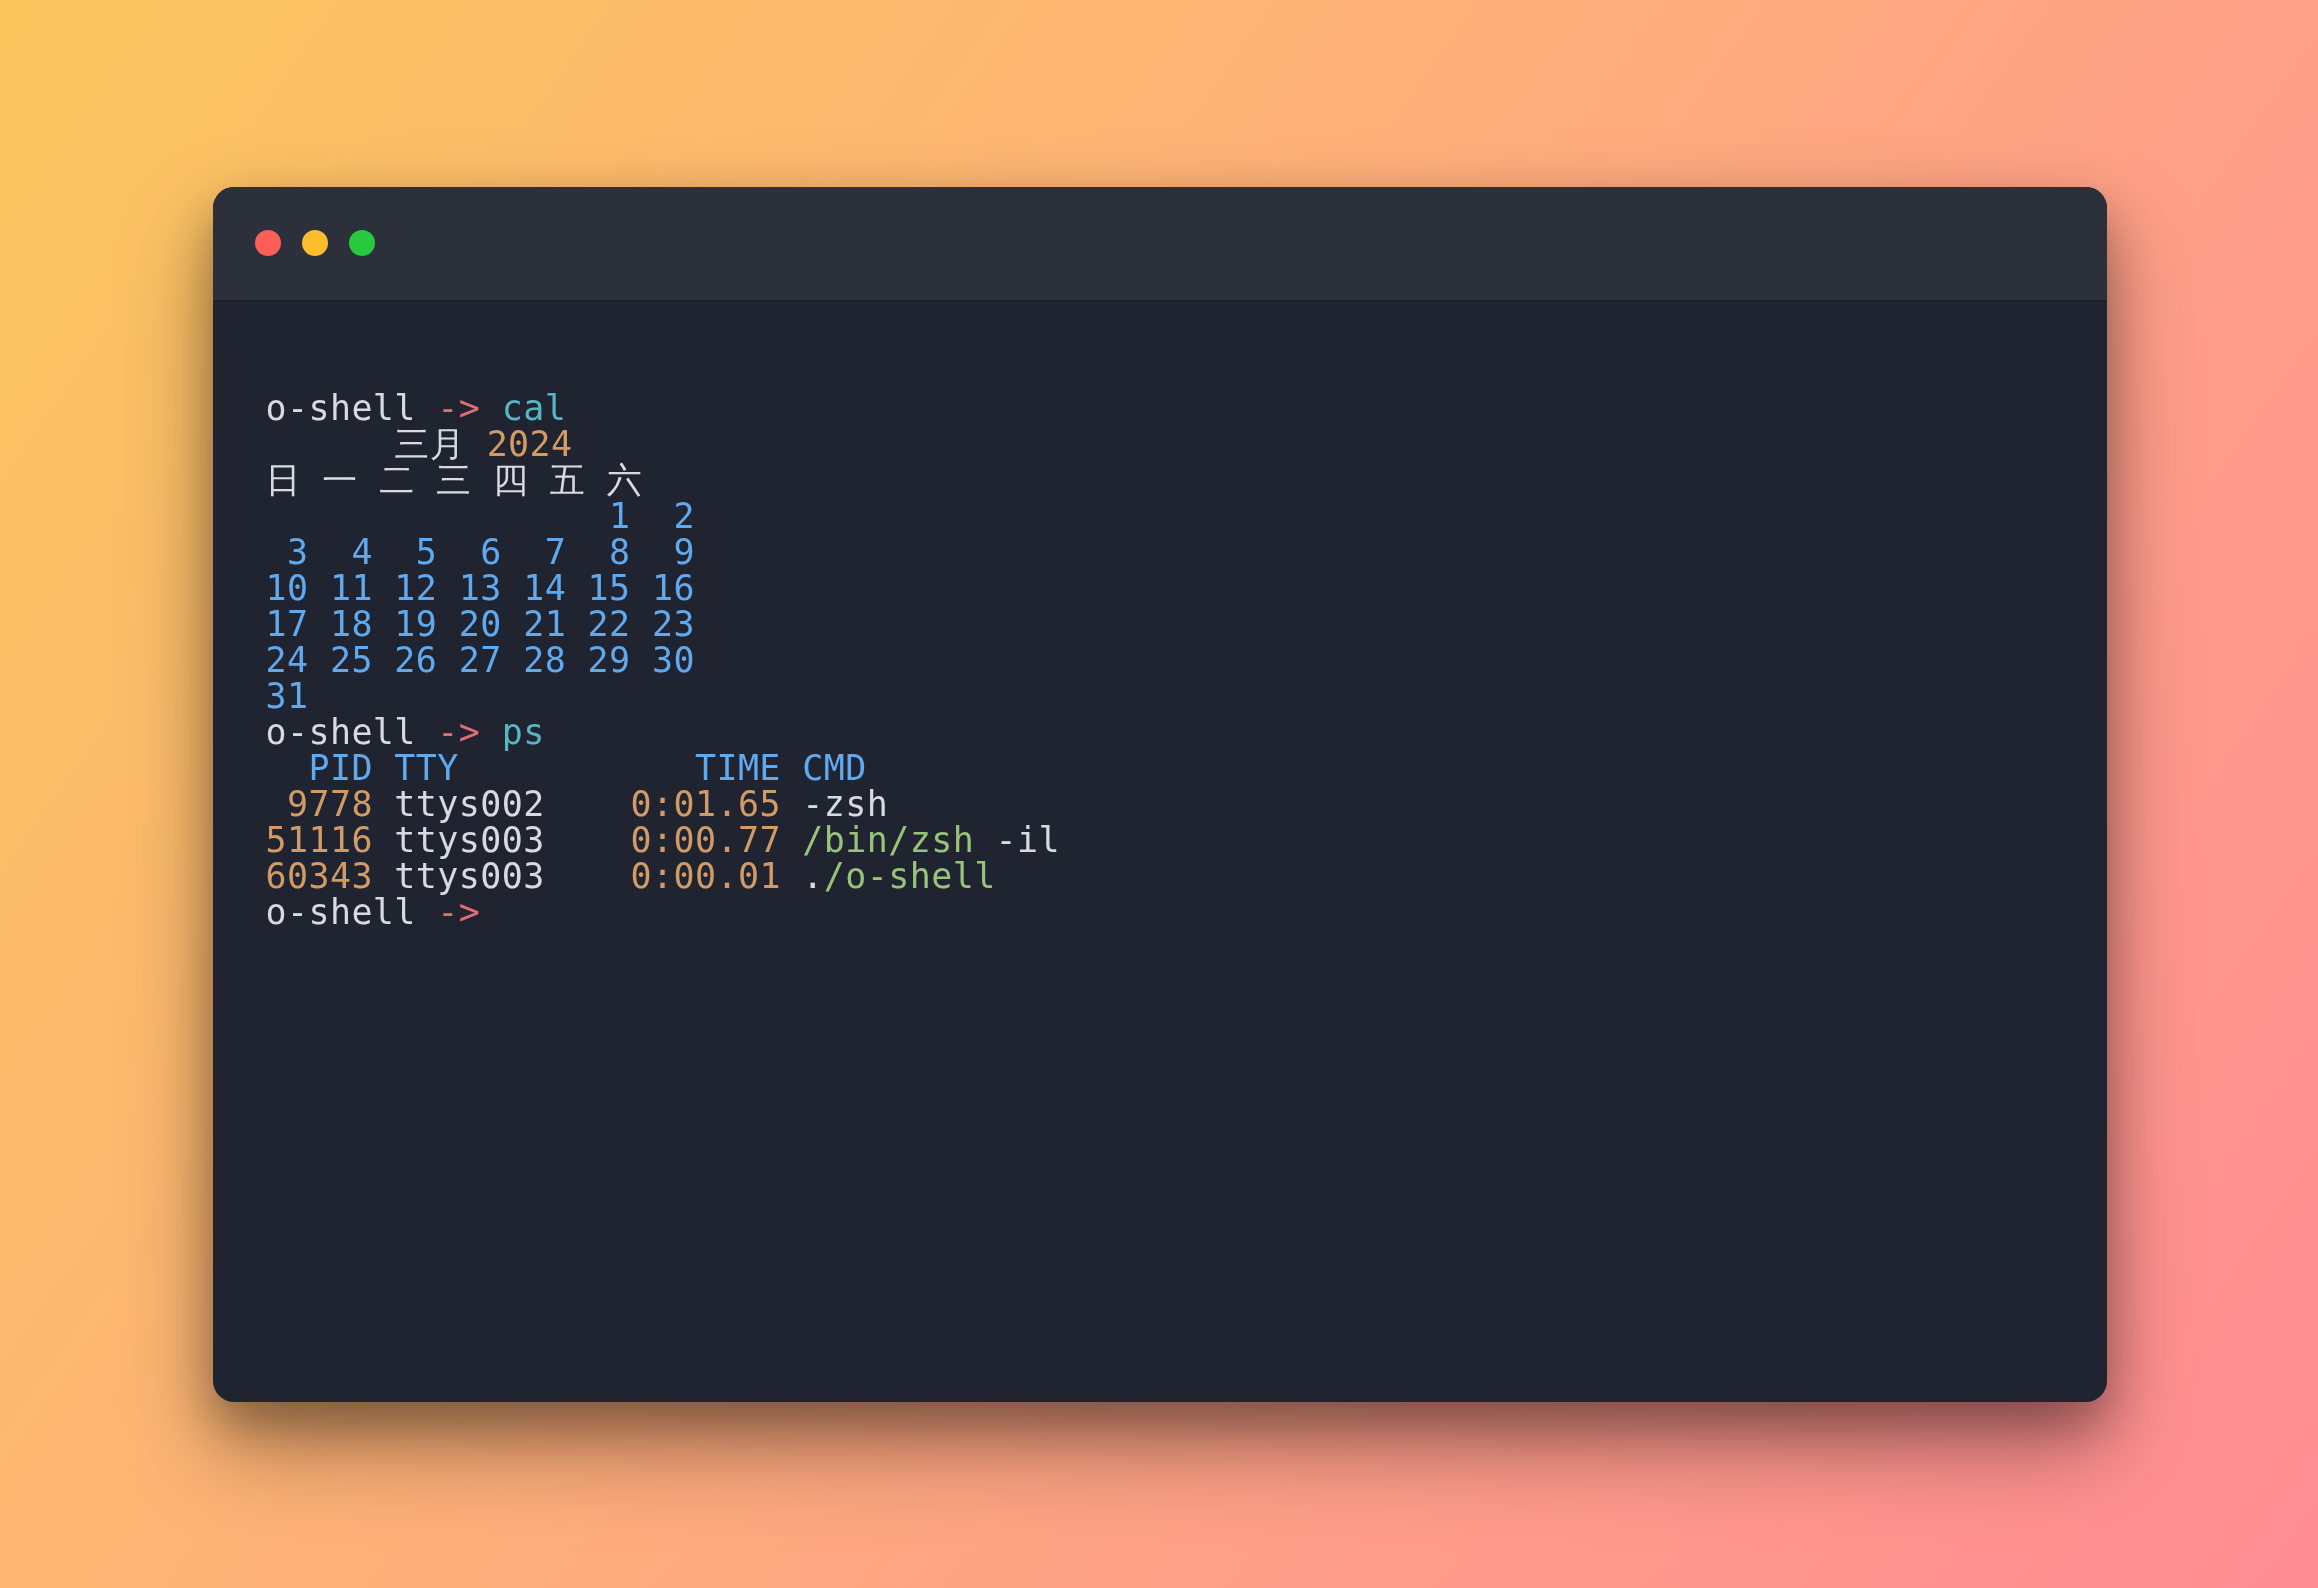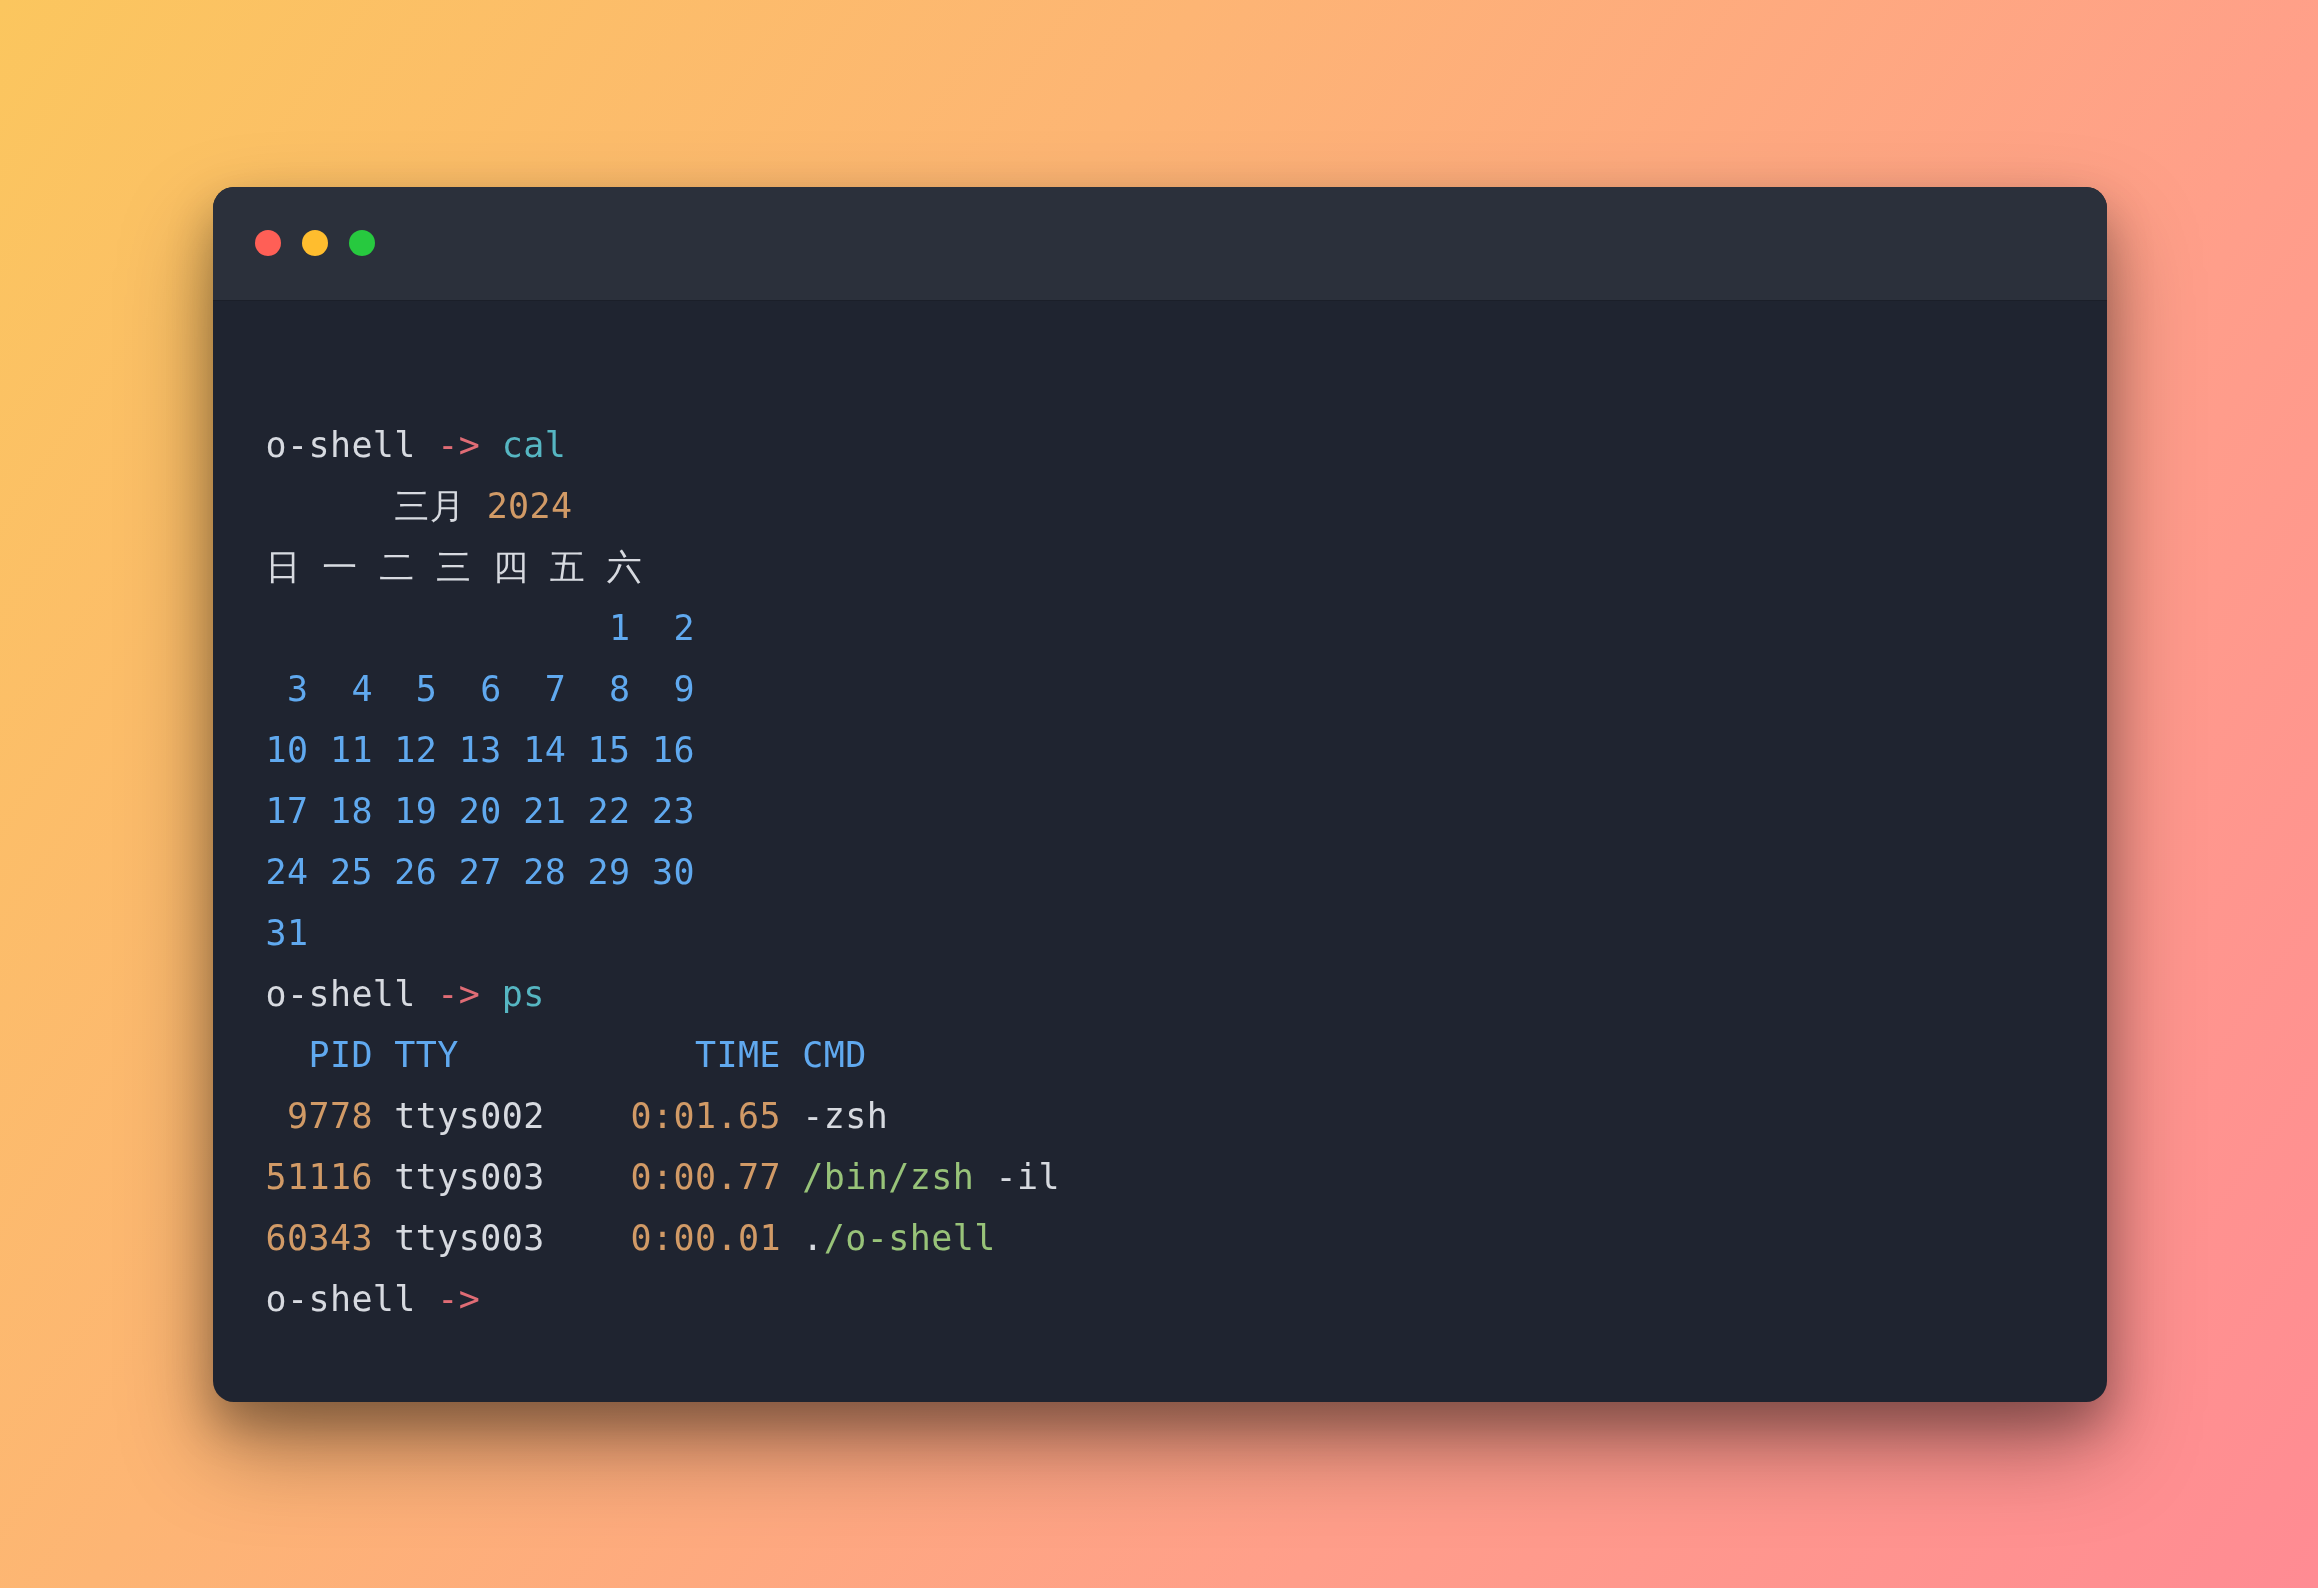--- a/index.html
+++ b/index.html
@@ -44,21 +44,21 @@
     border-radius: 50%;
   }
   .traffic-red    { background: #ff5f56; }
   .traffic-yellow { background: #ffbd2e; }
   .traffic-green  { background: #27c93f; }
 
   .term {
     flex: 1;
     padding: 53px 53px 0 53px;
     font-size: 35px;
-    line-height: 61px;
+    line-height: 36px;
     color: #d7dae0;
     white-space: pre;
     letter-spacing: 0.4px;
   }
 
   
   .c-default  { color: #d7dae0; }      
   .c-red      { color: #e06c75; }      
   .c-teal     { color: #56b6c2; }      
   .c-orange   { color: #d19a66; }      

